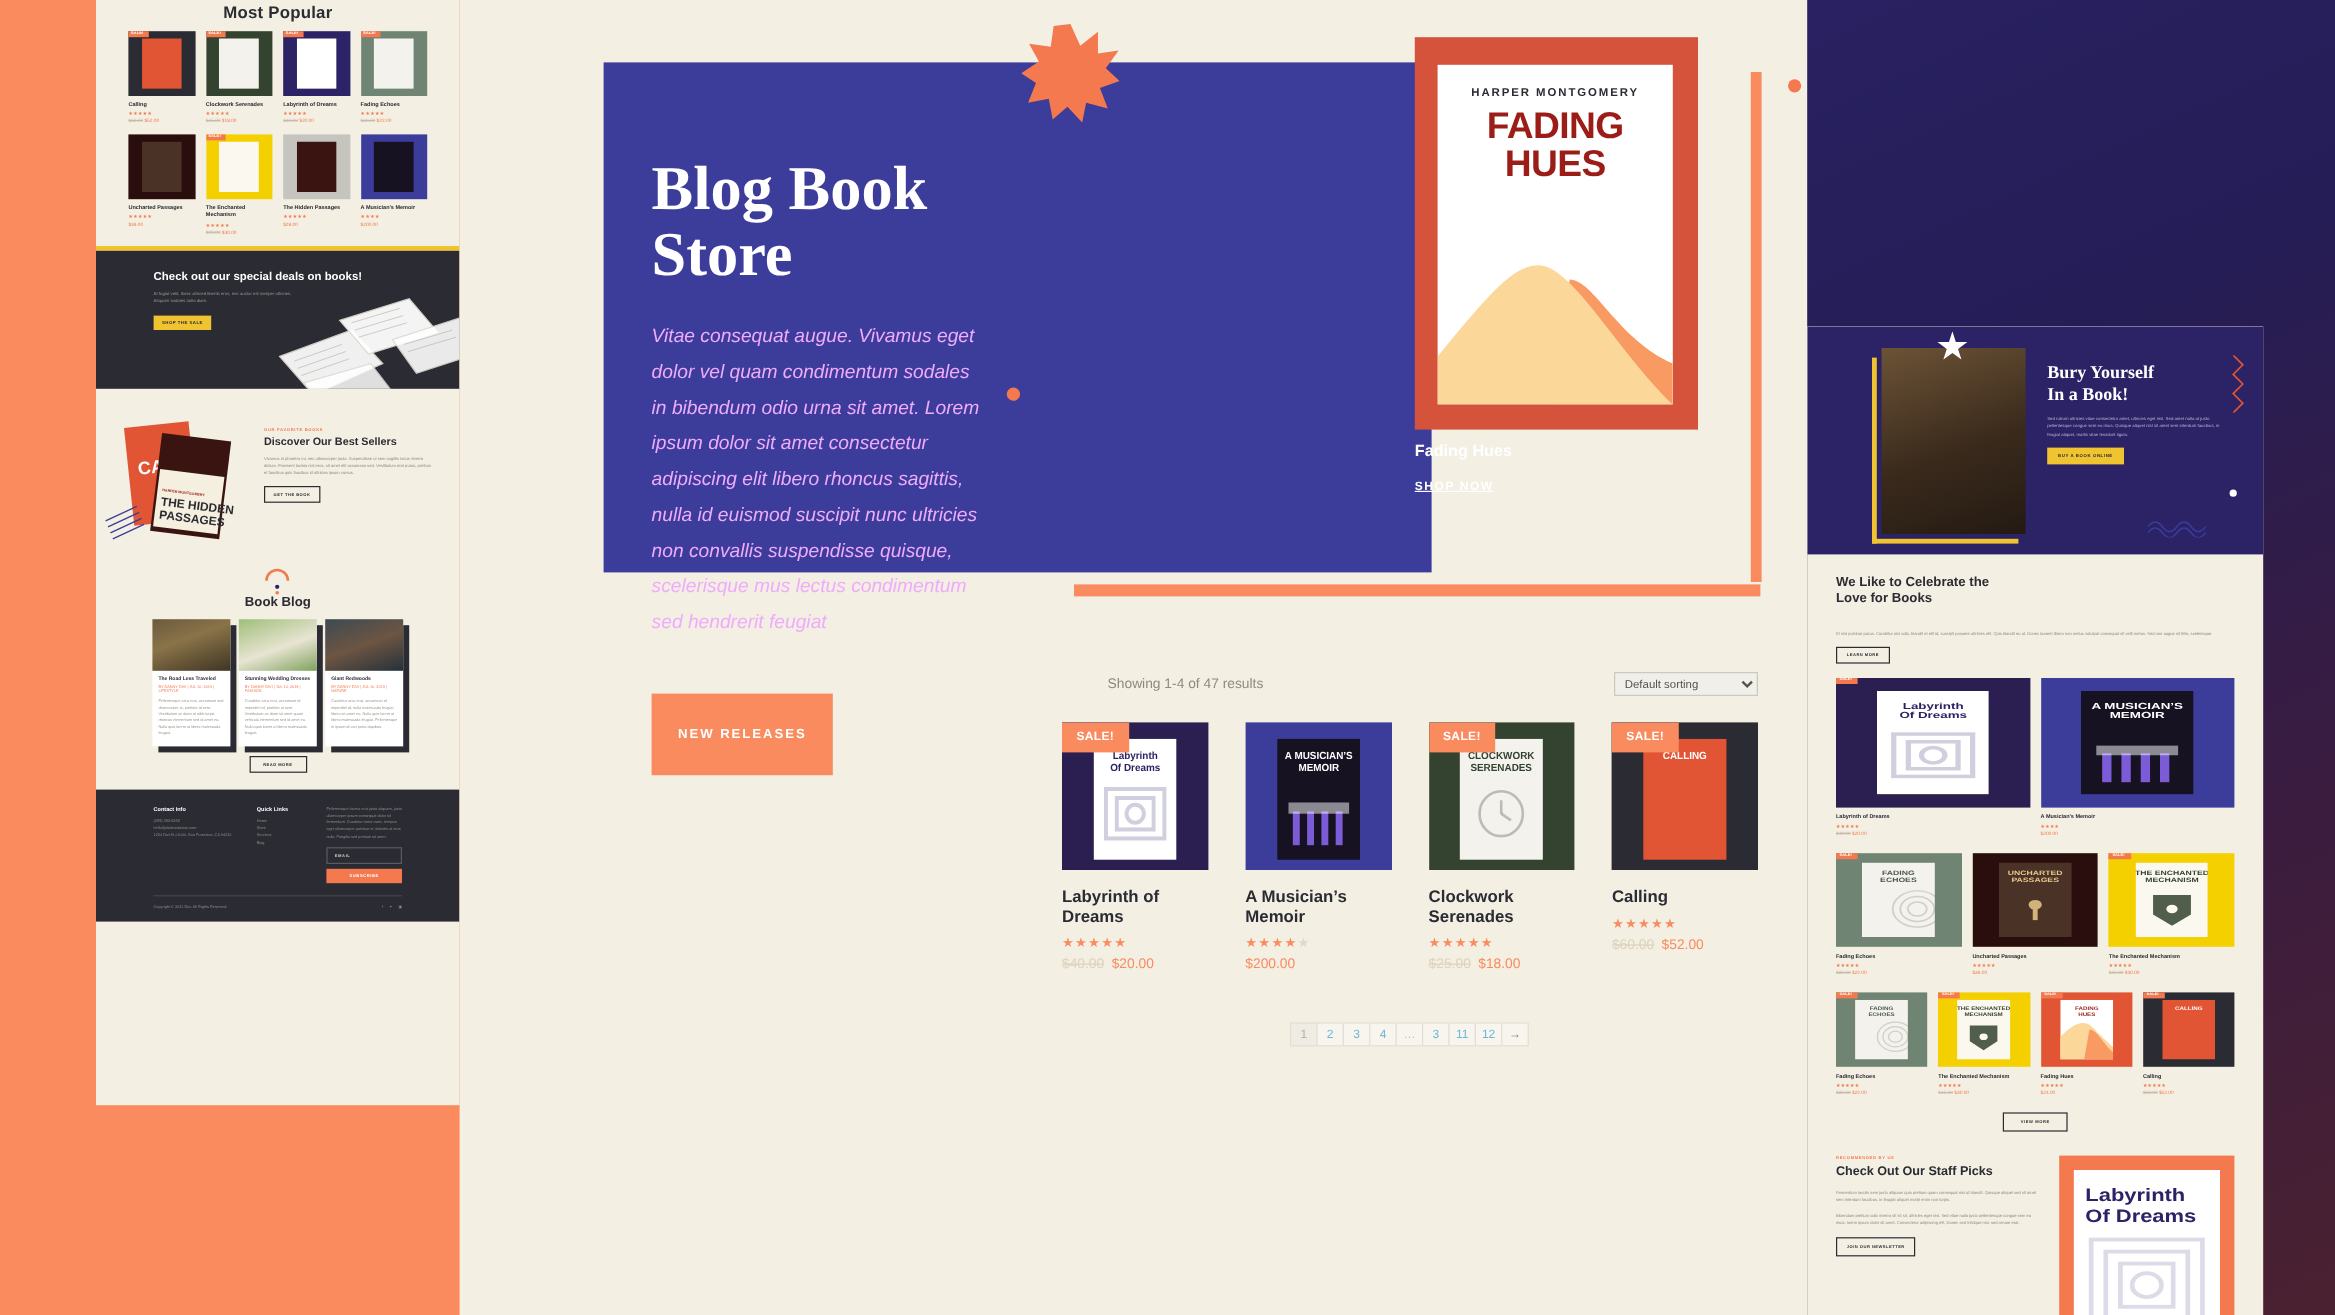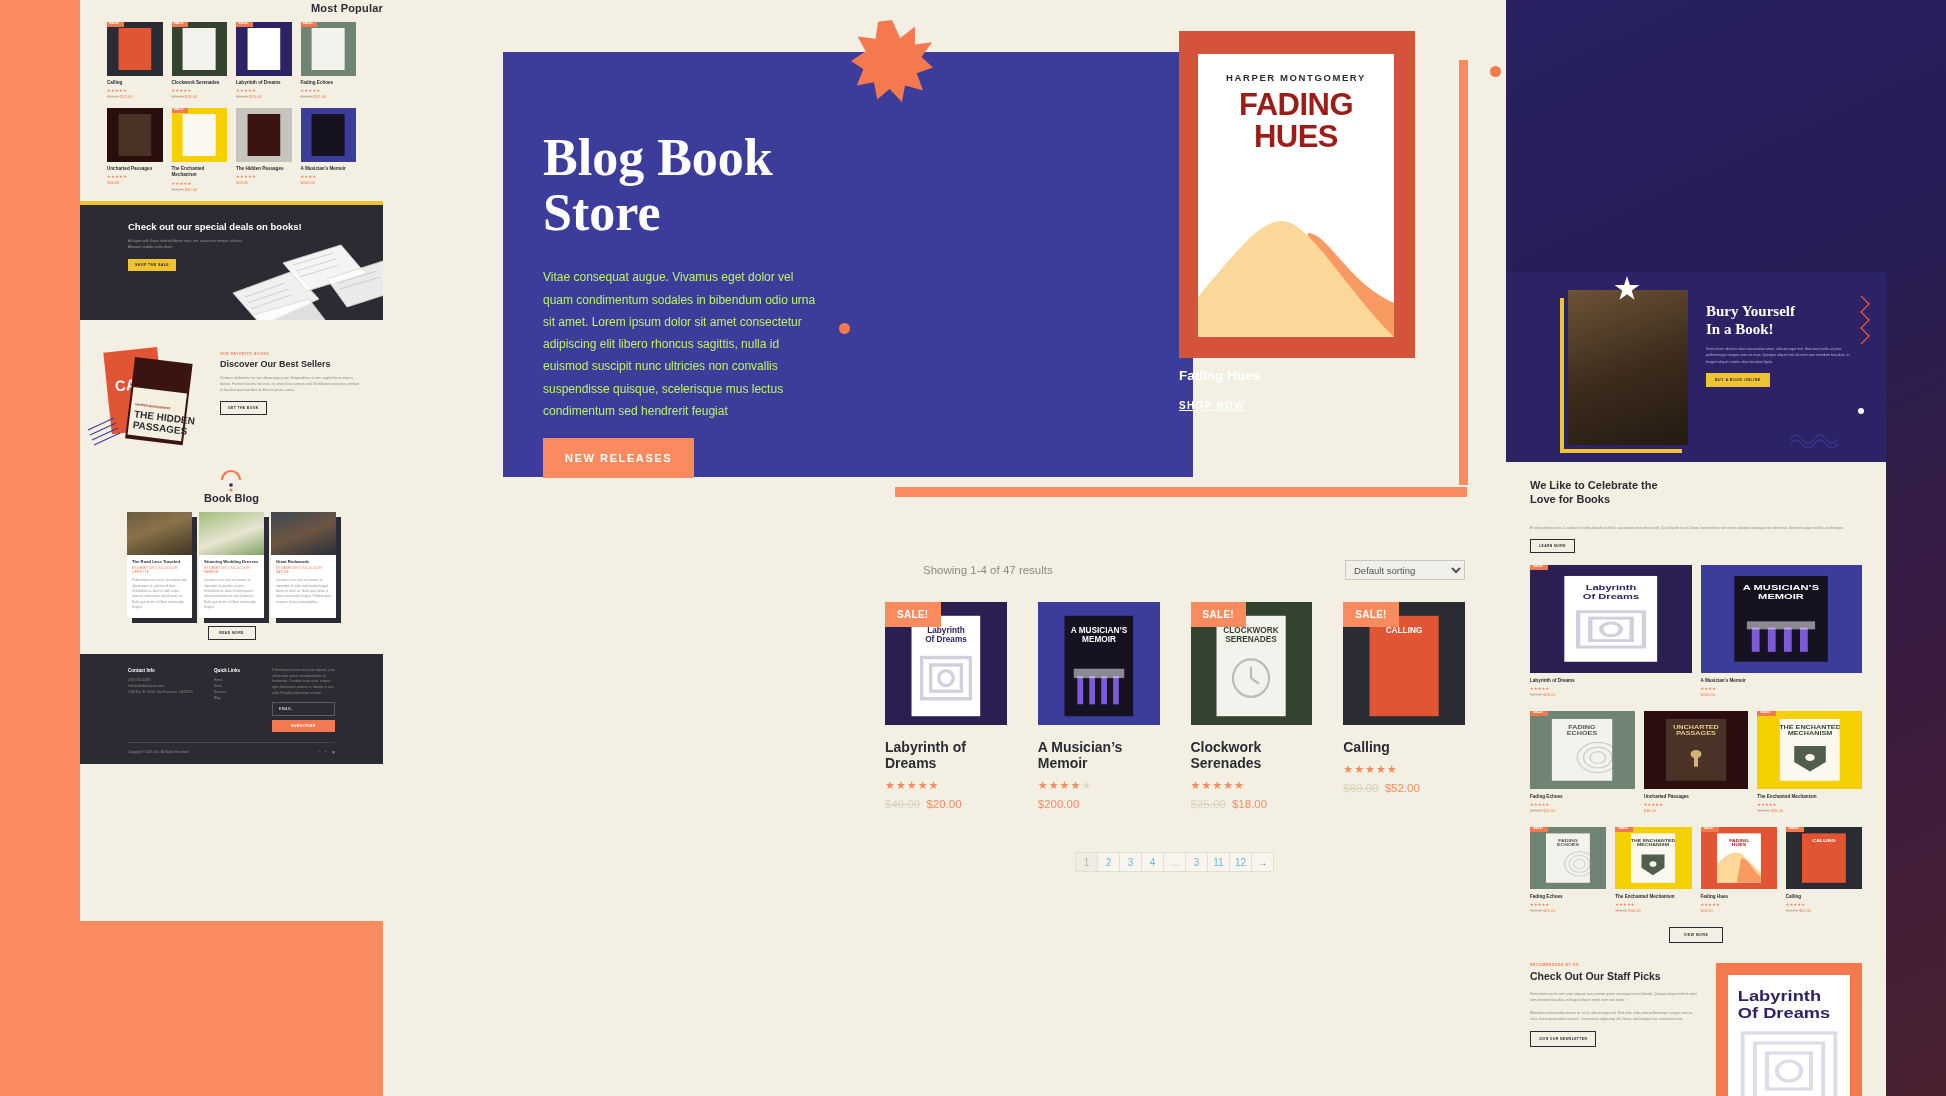--- a/index.html
+++ b/index.html
@@ -12,21 +12,21 @@
   .stage { position: absolute; inset: 0; }
 
   
   .bg-left  { position:absolute; left:0; top:0; width:1213px; height:1096px; background:#f98b5f; }
   .bg-right { position:absolute; left:1213px; top:0; width:733px; height:1096px;
               background: linear-gradient(155deg,#2b2366 0%, #241d56 35%, #3b1c3f 70%, #4a2130 100%); }
 
   
   .left-panel { position:absolute; left:80px; top:0; width:303px; height:921px;
                 background:#f3efe2; overflow:hidden; }
-  .lp-title { text-align:right; font-weight:bold; font-size:11px; color:#2b2b33; padding-top:2px; letter-spacing:.2px;}
+  .lp-title { text-align:center; font-weight:bold; font-size:14px; color:#2b2b33; padding-top:2px; letter-spacing:.2px;}
   .lp-grid { display:grid; grid-template-columns:repeat(4,1fr); gap:9px; padding:8px 27px 0 27px;}
   .lp-card { position:relative; }
   .lp-cover { width:100%; height:54px; position:relative; overflow:hidden; }
   .lp-sale { position:absolute; left:-2px; top:-3px; background:#f4794e; color:#fff; font-size:3.5px;
              font-weight:bold; padding:2px 4px; z-index:3; }
   .lp-book { position:absolute; left:50%; top:50%; transform:translate(-50%,-50%);
              width:60%; height:78%; }
   .lp-name { font-size:4.6px; font-weight:bold; color:#2b2b33; margin-top:4px; line-height:1.35; }
   .lp-stars { color:#f4794e; font-size:4px; letter-spacing:.4px; margin-top:2px;}
   .lp-price { font-size:4px; color:#f4794e; margin-top:1px;}
@@ -121,23 +121,23 @@
              padding:5px 8px; margin-top:9px; letter-spacing:.4px;}
   .rp-staff-r { flex:1; background:#f4794e; padding:12px; }
 
   
   .main { position:absolute; left:383px; top:0; width:1123px; height:1096px;
           background:#f3efe2; overflow:hidden;}
 
   .hero { position:absolute; left:120px; top:52px; width:690px; height:425px; background:#3c3c9b; }
   .hero-inner { padding:78px 0 0 40px; width:330px;}
   .hero h1 { font-family:"Liberation Serif", serif; color:#fff; font-size:52px; line-height:1.06; font-weight:bold; }
-  .hero p { color:#bef264; font-size:12px; line-height:1.86; margin-top:26px; width:278px;}
+  .hero p { color:#f0abfc; font-size:16px; line-height:1.86; margin-top:26px; width:278px;font-style:italic;}
   .hero-btn { display:inline-block; background:#f98b5f; color:#fff; font-size:11px; font-weight:bold;
-              letter-spacing:1.6px; padding:14px 22px; margin-top:16px;}
+              letter-spacing:1.6px; padding:28px 22px; margin-top:44px;}
 
   .burst { position:absolute; left:468px; top:20px; width:82px; height:82px; background:#f4794e; z-index:3;
            clip-path: polygon(50% 0%,60% 22%,78% 8%,78% 30%,99% 27%,86% 45%,100% 58%,80% 65%,88% 86%,66% 80%,62% 100%,47% 84%,32% 97%,28% 76%,7% 80%,15% 60%,0% 50%,18% 38%,8% 20%,30% 23%,33% 2%);}
   .zig { position:absolute; left:466px; top:200px; width:16px; height:80px; z-index:3;}
   .dot-o { position:absolute; left:456px; top:323px; width:11px; height:11px; border-radius:50%; background:#f4794e; z-index:3;}
   .dot-o2 { position:absolute; left:1107px; top:66px; width:11px; height:11px; border-radius:50%; background:#f4794e; z-index:3;}
 
   .bookcard { position:absolute; left:796px; top:31px; width:236px; height:327px; background:#d4533a; z-index:4;}
   .bookcard-in { position:absolute; left:19px; top:23px; width:196px; height:283px; background:#fff; overflow:hidden;}
   .bc-author { text-align:center; font-size:9.5px; font-weight:bold; color:#2b2b33; letter-spacing:1.6px; margin-top:18px;}

